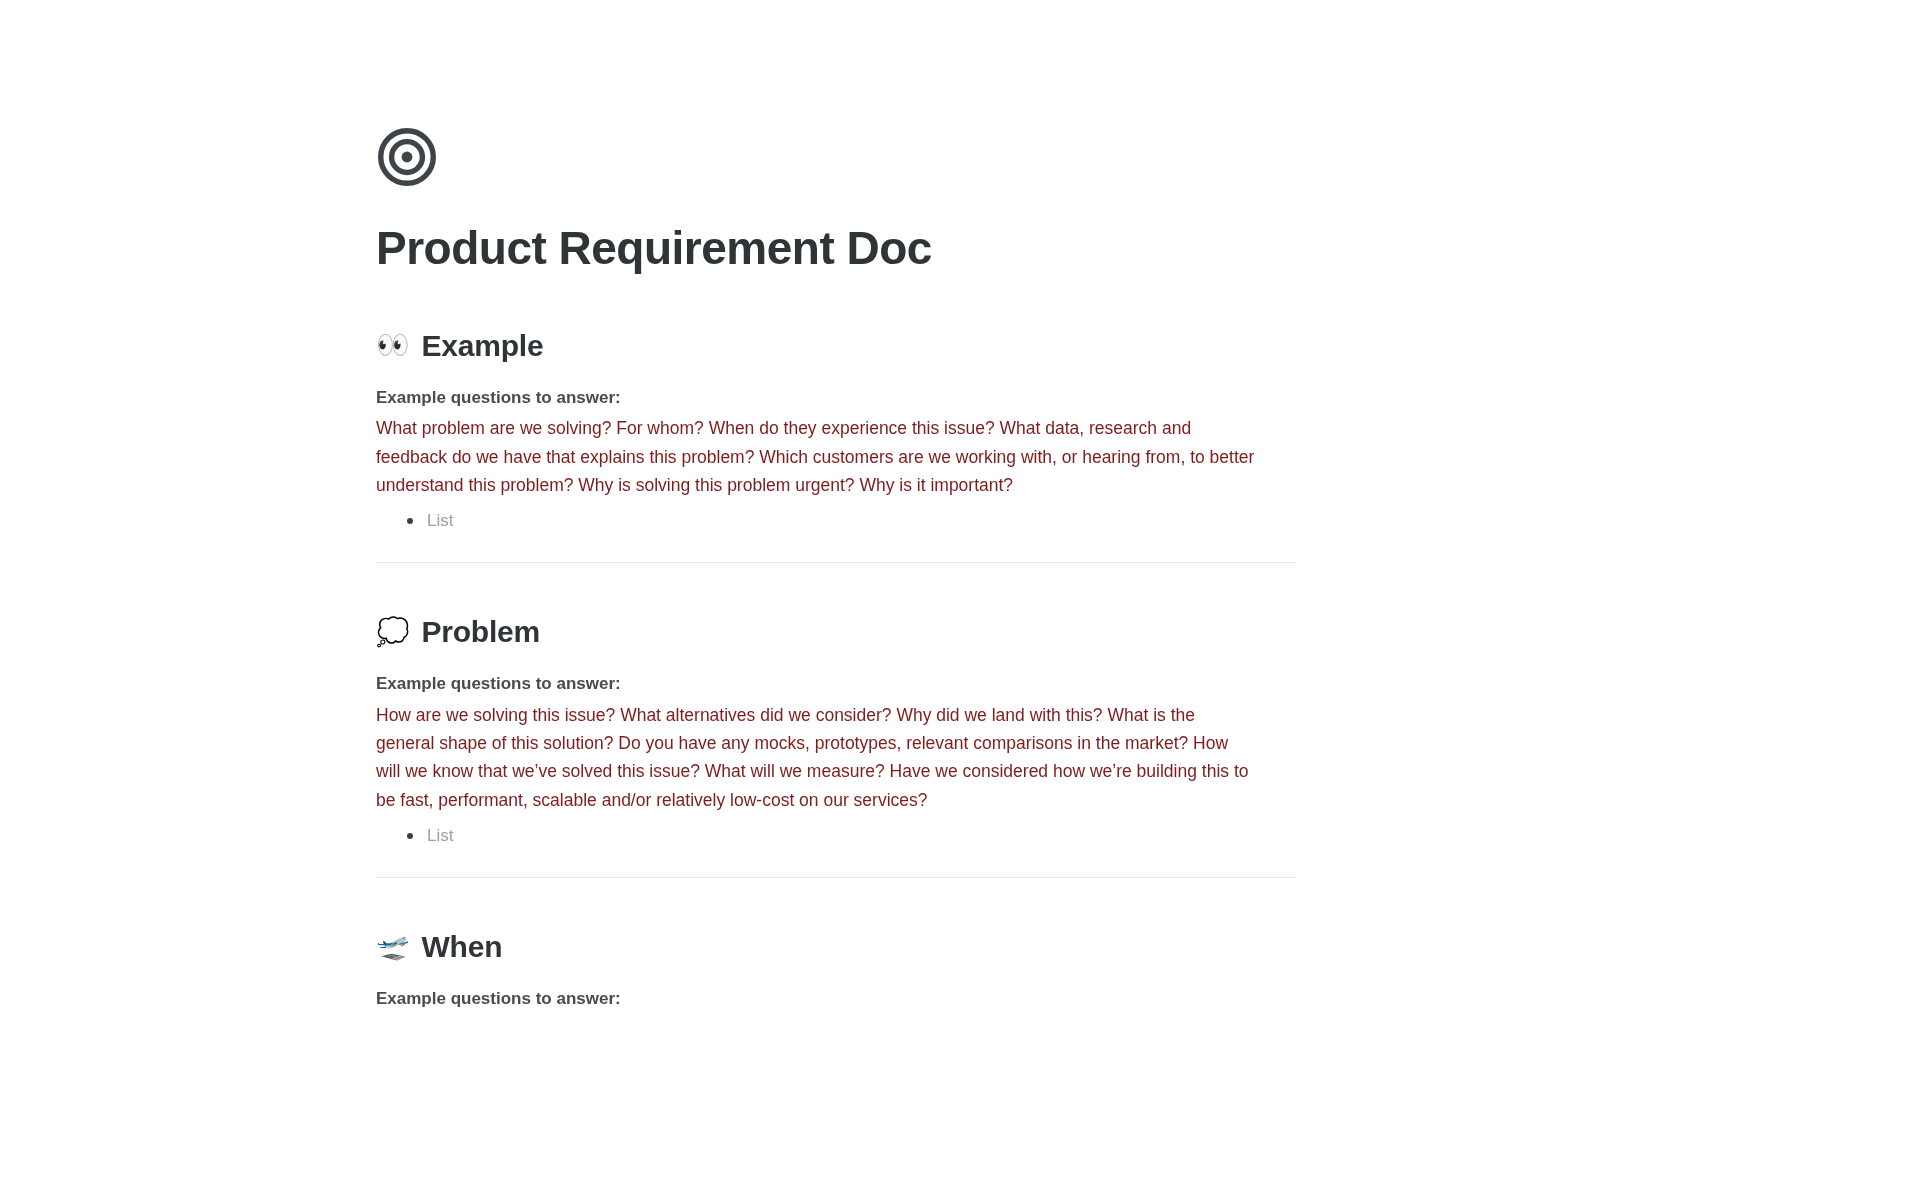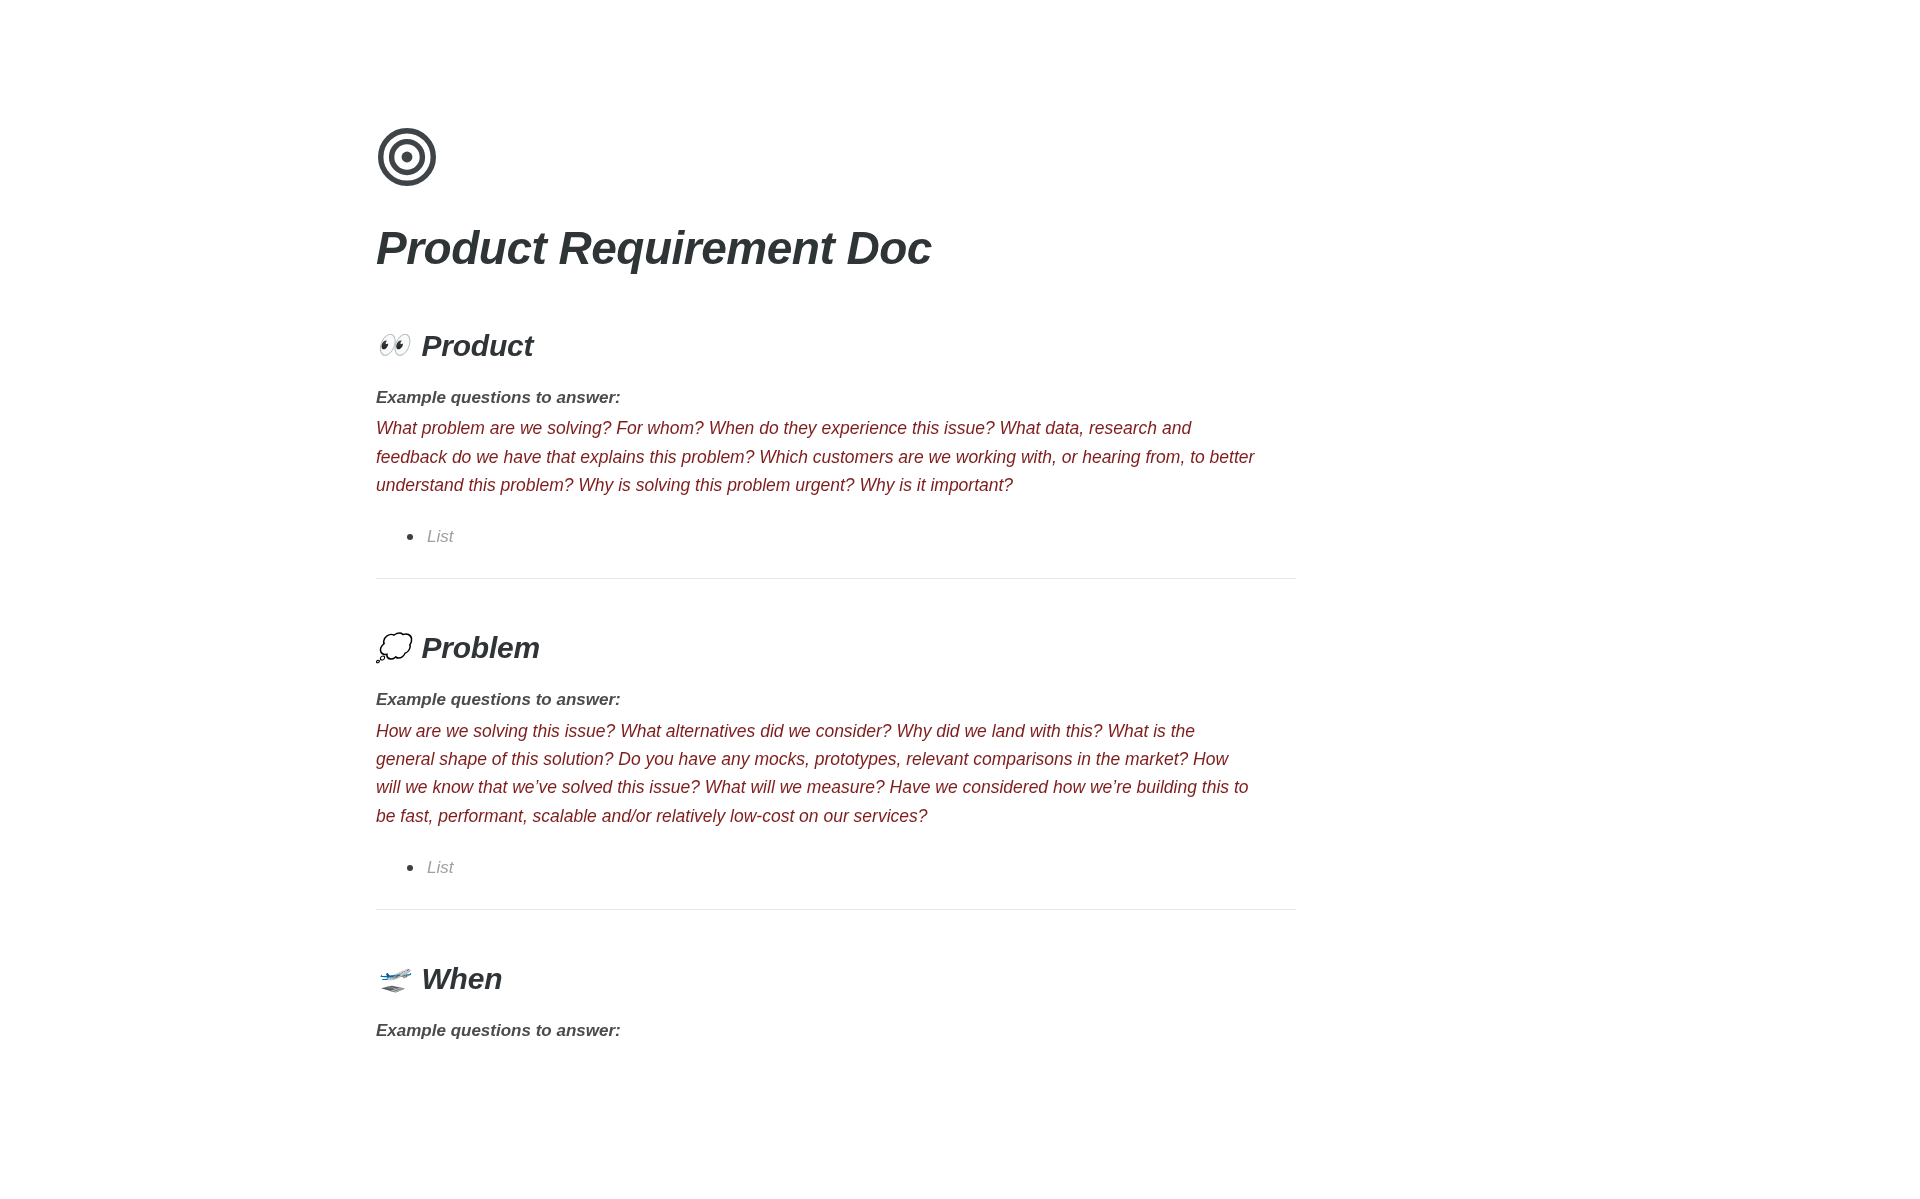--- a/index.html
+++ b/index.html
@@ -10,21 +10,20 @@
     width: 1920px;
     height: 1199px;
     overflow: hidden;
     font-family: "Liberation Sans", sans-serif;
   }
   .page {
     width: 1672px;
     min-height: 1199px;
     background: #ffffff;
     position: relative;
-    font-style: italic;
   }
   .doc {
     width: 920px;
     margin: 0 auto;
     padding-top: 128px;
     padding-left: 0;
   }
   .doc-icon {
     width: 58px;
     height: 58px;
@@ -71,21 +70,21 @@
   }
   .body-text {
     font-size: 17.5px;
     line-height: 1.62;
     color: #7f1d1d;
     margin: 0;
     max-width: 880px;
   }
   .list {
     list-style: none;
-    margin: 24px 0 0 0;
+    margin: 8px 0 0 0;
     padding: 0 0 0 29px;
   }
   .list li {
     font-size: 17px;
     color: #a0a0a0;
     line-height: 1.7;
     position: relative;
     padding-left: 22px;
   }
   .list li::before {
@@ -109,21 +108,21 @@
       <circle cx="32" cy="32" r="29" fill="none" stroke="#3f4448" stroke-width="6"></circle>
       <circle cx="32" cy="32" r="17" fill="none" stroke="#3f4448" stroke-width="6"></circle>
       <circle cx="32" cy="32" r="6" fill="#3f4448"></circle>
     </svg>
 
     <h1 class="doc-title">Product Requirement Doc</h1>
 
     <div class="section">
       <div class="section-heading">
         <span class="section-emoji">👀</span>
-        <span>Product</span>
+        <span>Example</span>
       </div>
       <p class="label-bold">Example questions to answer:</p>
       <p class="body-text">What problem are we solving? For whom? When do they experience this issue? What data, research and feedback do we have that explains this problem? Which customers are we working with, or hearing from, to better understand this problem? Why is solving this problem urgent? Why is it important?</p>
       <ul class="list">
         <li>List</li>
       </ul>
     </div>
 
     <div class="section">
       <div class="section-heading">

